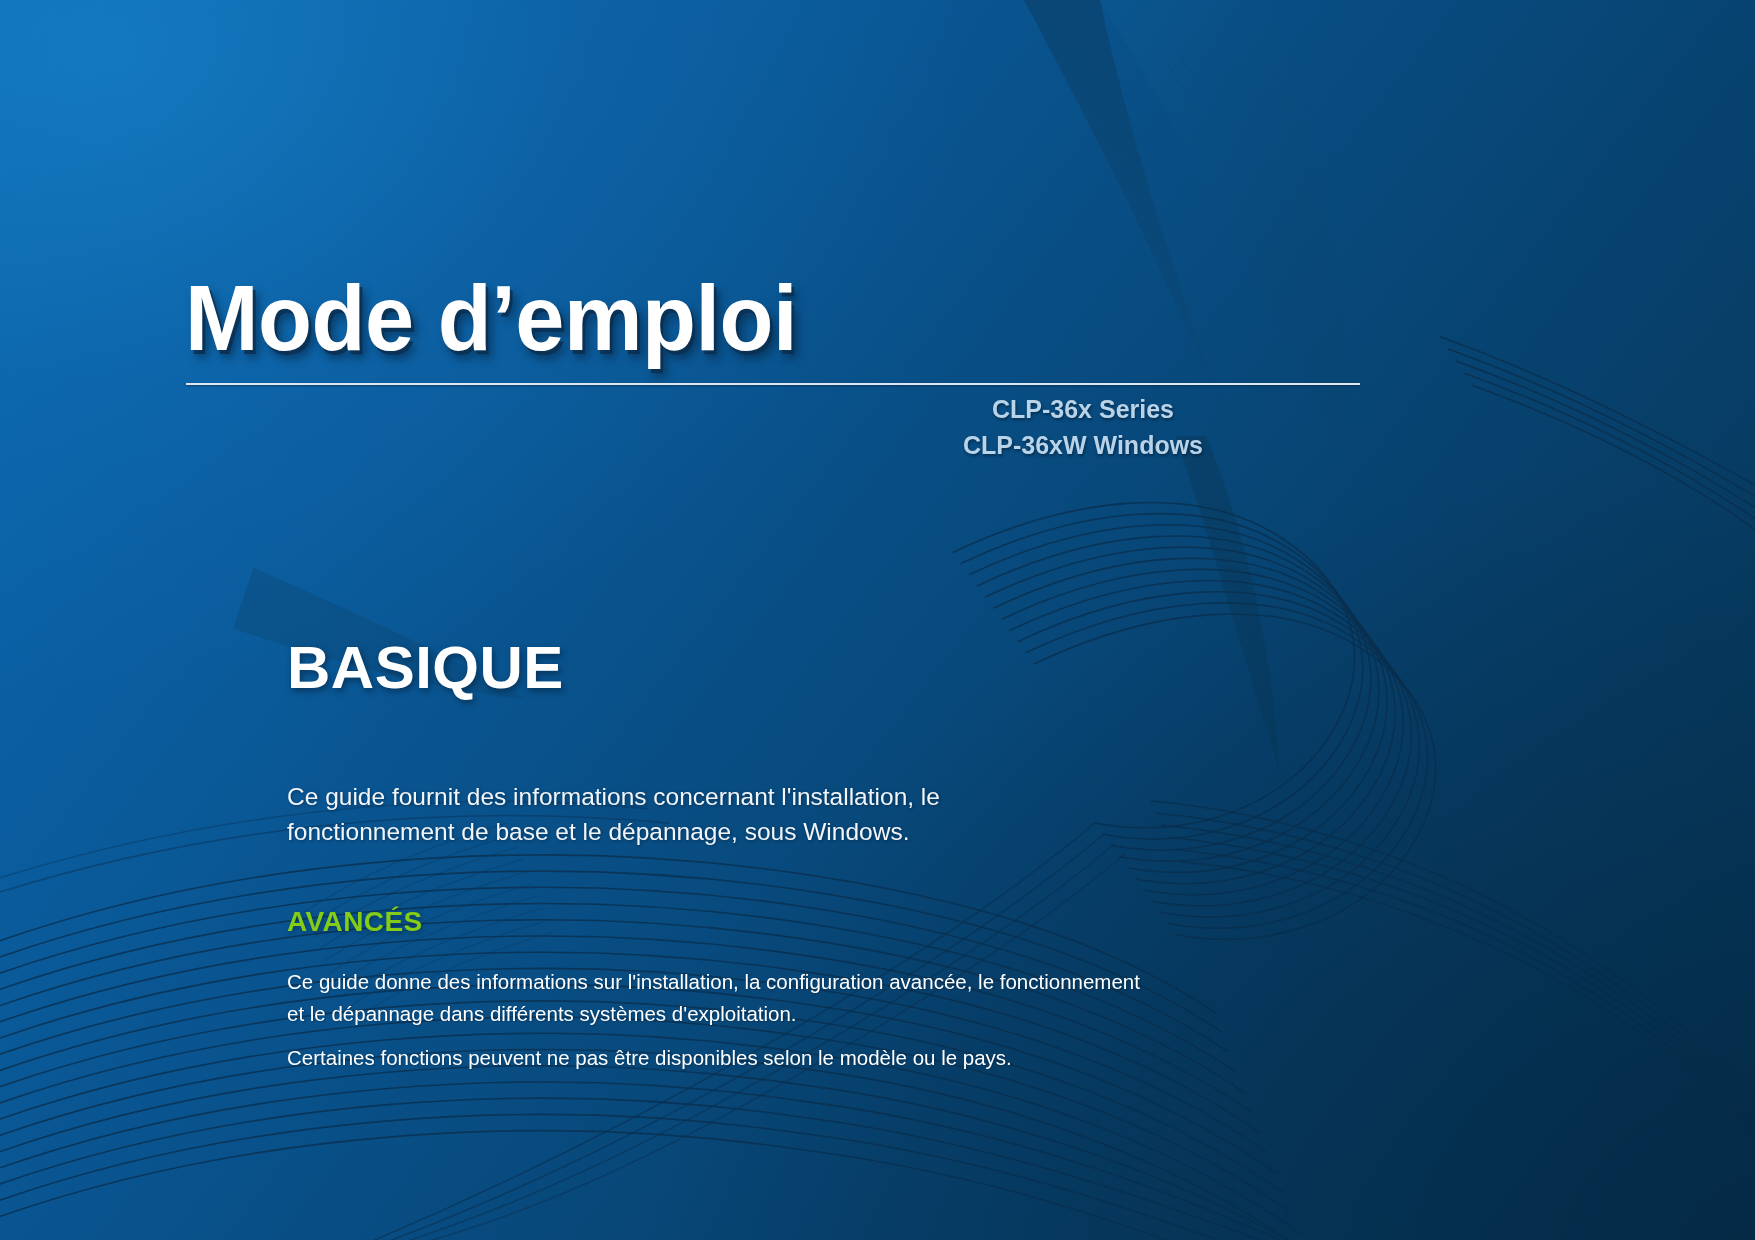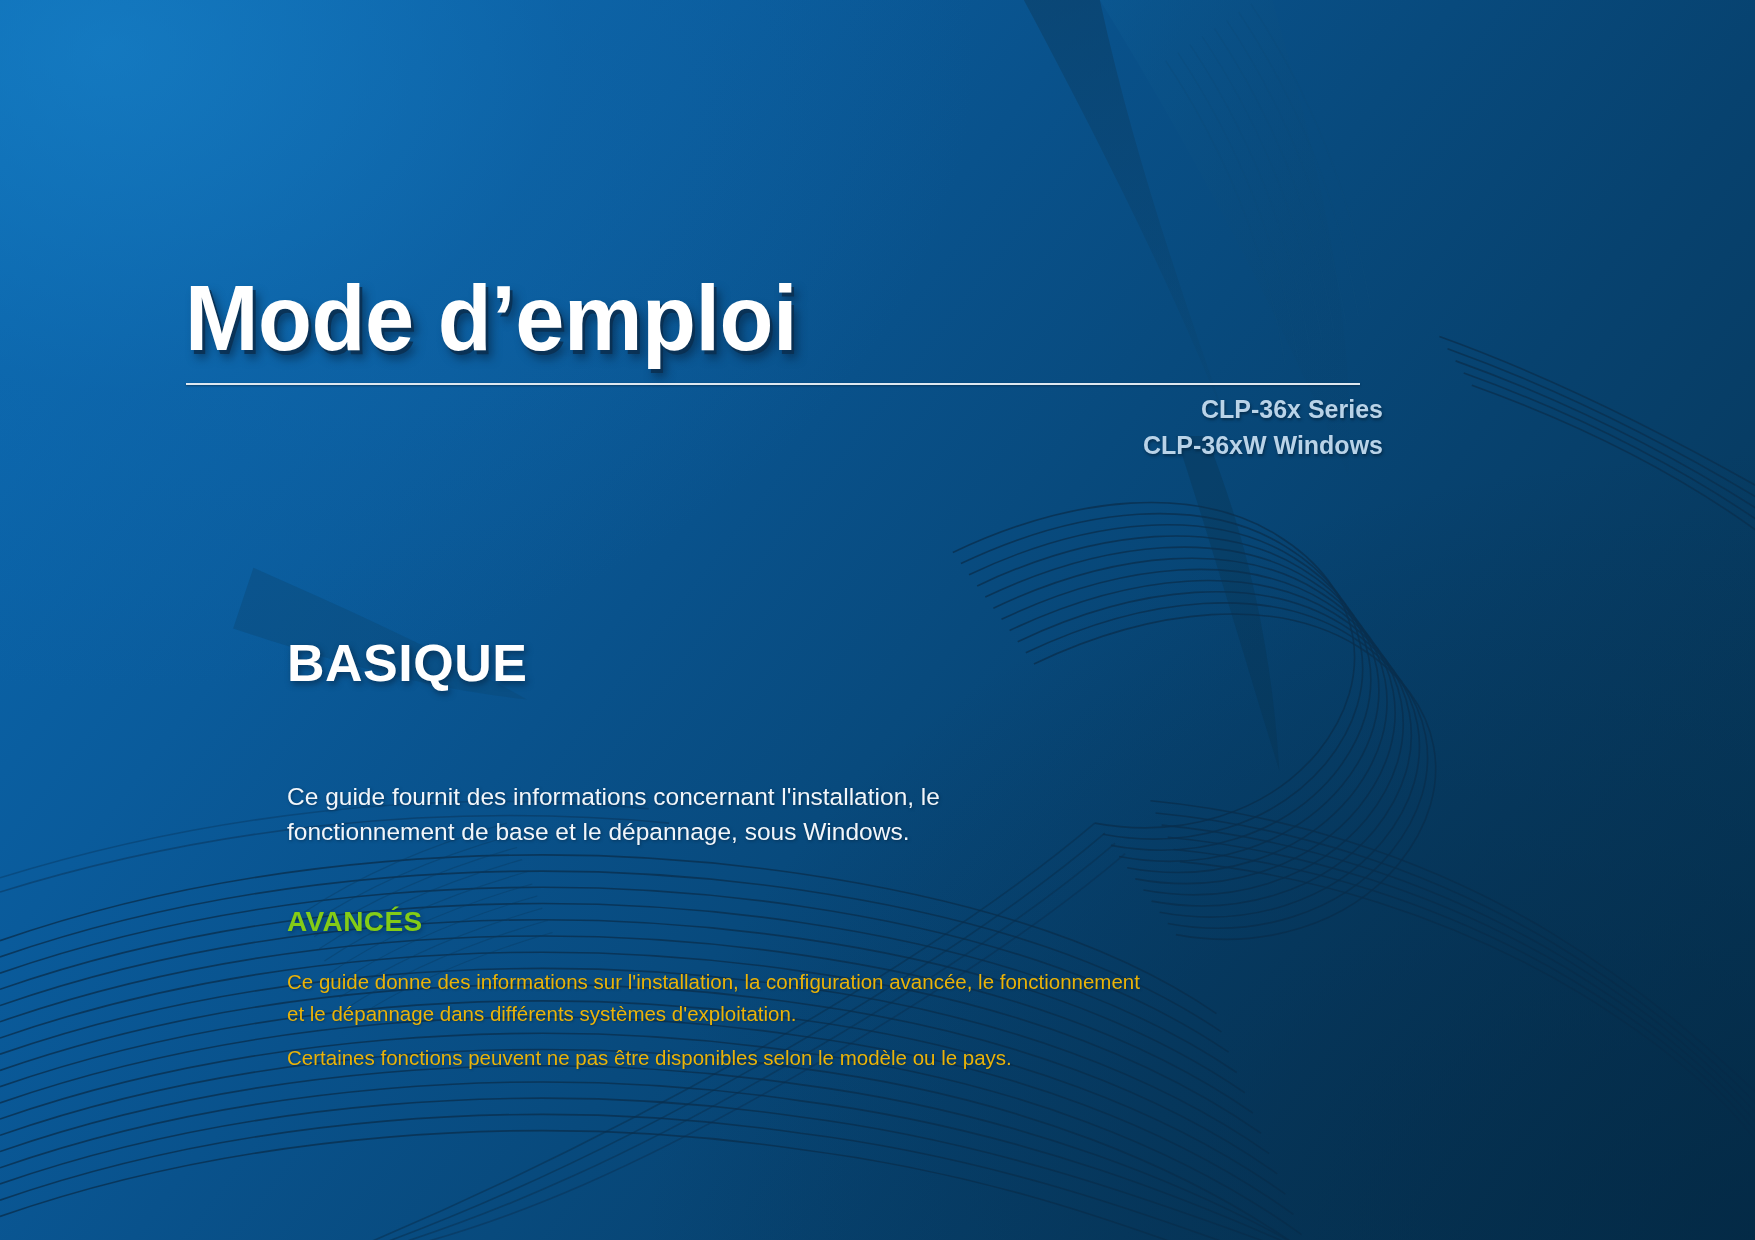--- a/index.html
+++ b/index.html
@@ -79,34 +79,34 @@
     width: 1174px;
     height: 2px;
     background: #dfe8f0;
     box-shadow: 0 1px 2px rgba(4,30,54,0.5);
   }
   .models {
     position: absolute;
     right: 396px;
     top: 392px;
     width: 600px;
-    text-align: right;
+    text-align: center;
     color: #b9d3e8;
     font-size: 25px;
     font-weight: bold;
     line-height: 1.42;
     text-shadow: 1px 2px 3px rgba(4,28,50,0.6);
   }
   .models div { white-space: nowrap; }
 
   .sec-basic-title {
     position: absolute;
     left: 287px;
     top: 633px;
-    font-size: 52px;
+    font-size: 60px;
     font-weight: bold;
     color: #ffffff;
     letter-spacing: 0.5px;
     text-shadow: 2px 3px 6px rgba(5,32,58,0.6);
     white-space: nowrap;
     text-align: center;
   }
   .sec-basic-body {
     position: absolute;
     left: 287px;
@@ -129,21 +129,21 @@
     letter-spacing: 0.4px;
     text-shadow: 1px 2px 4px rgba(5,32,58,0.45);
     white-space: nowrap;
   }
   .sec-adv-body {
     position: absolute;
     left: 287px;
     top: 966px;
     width: 860px;
     font-size: 20.5px;
-    color: #eab308;
+    color: #ffffff;
     line-height: 1.56;
     text-shadow: 1px 1px 2px rgba(5,32,58,0.4);
   }
   .sec-adv-body .p2 { margin-top: 12px; }
 </style>
 </head>
 <body>
 
 <div id="cover">
 

